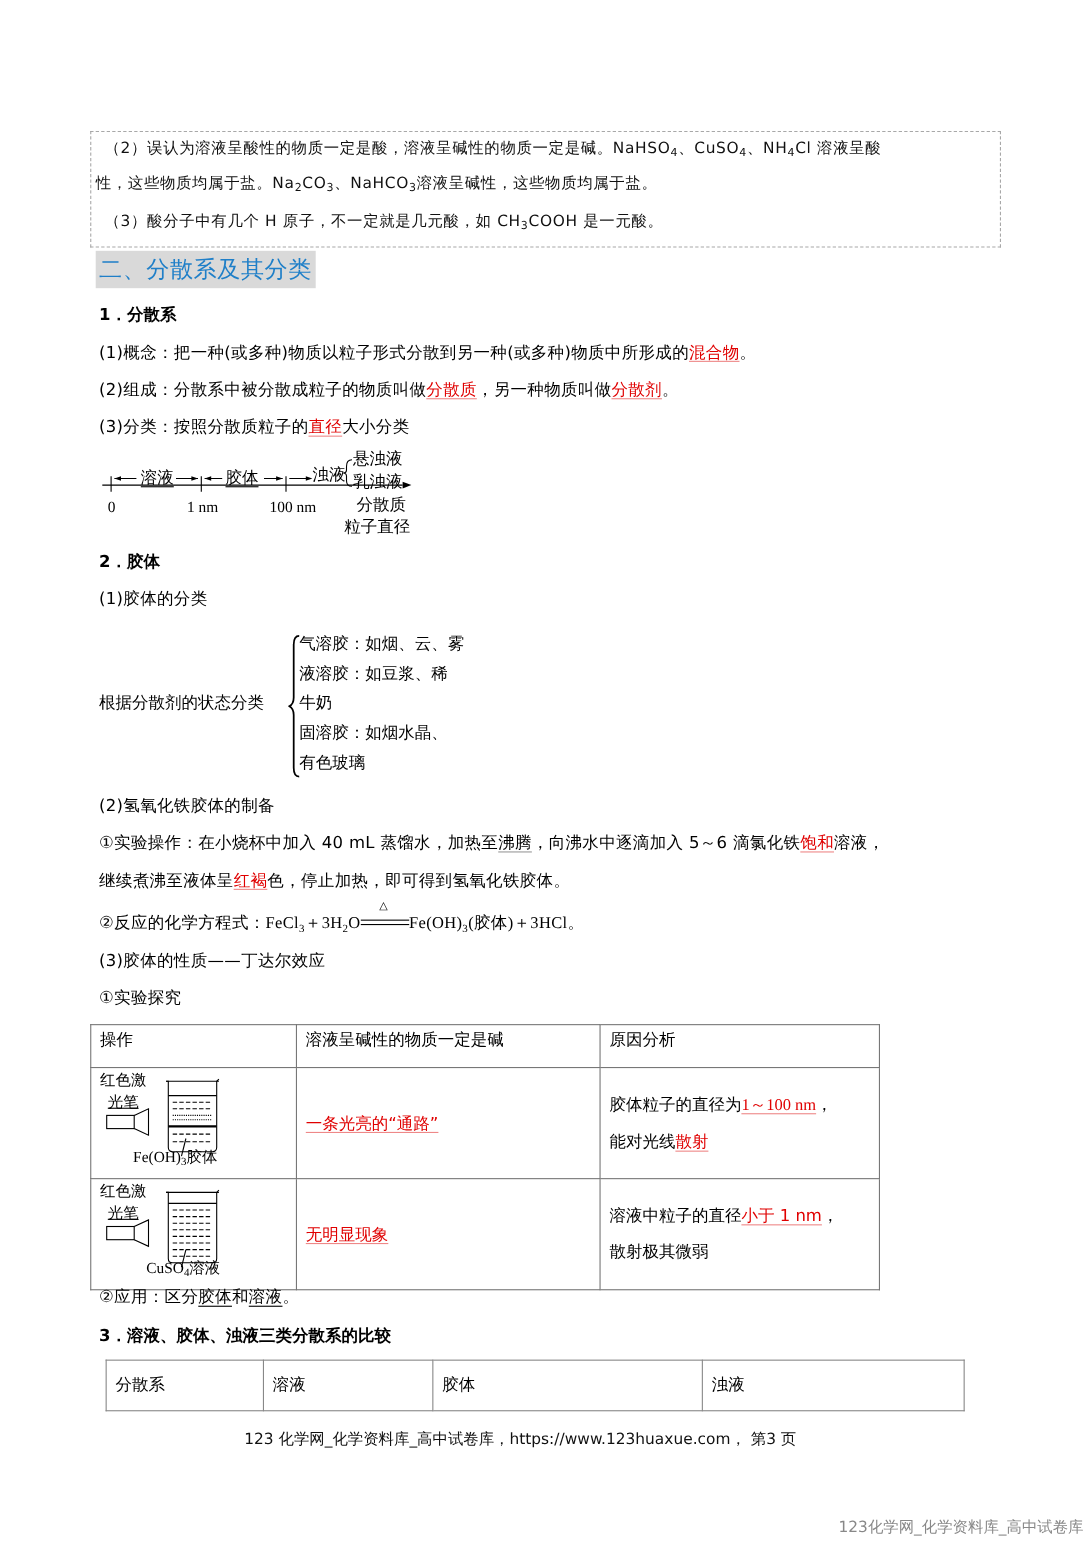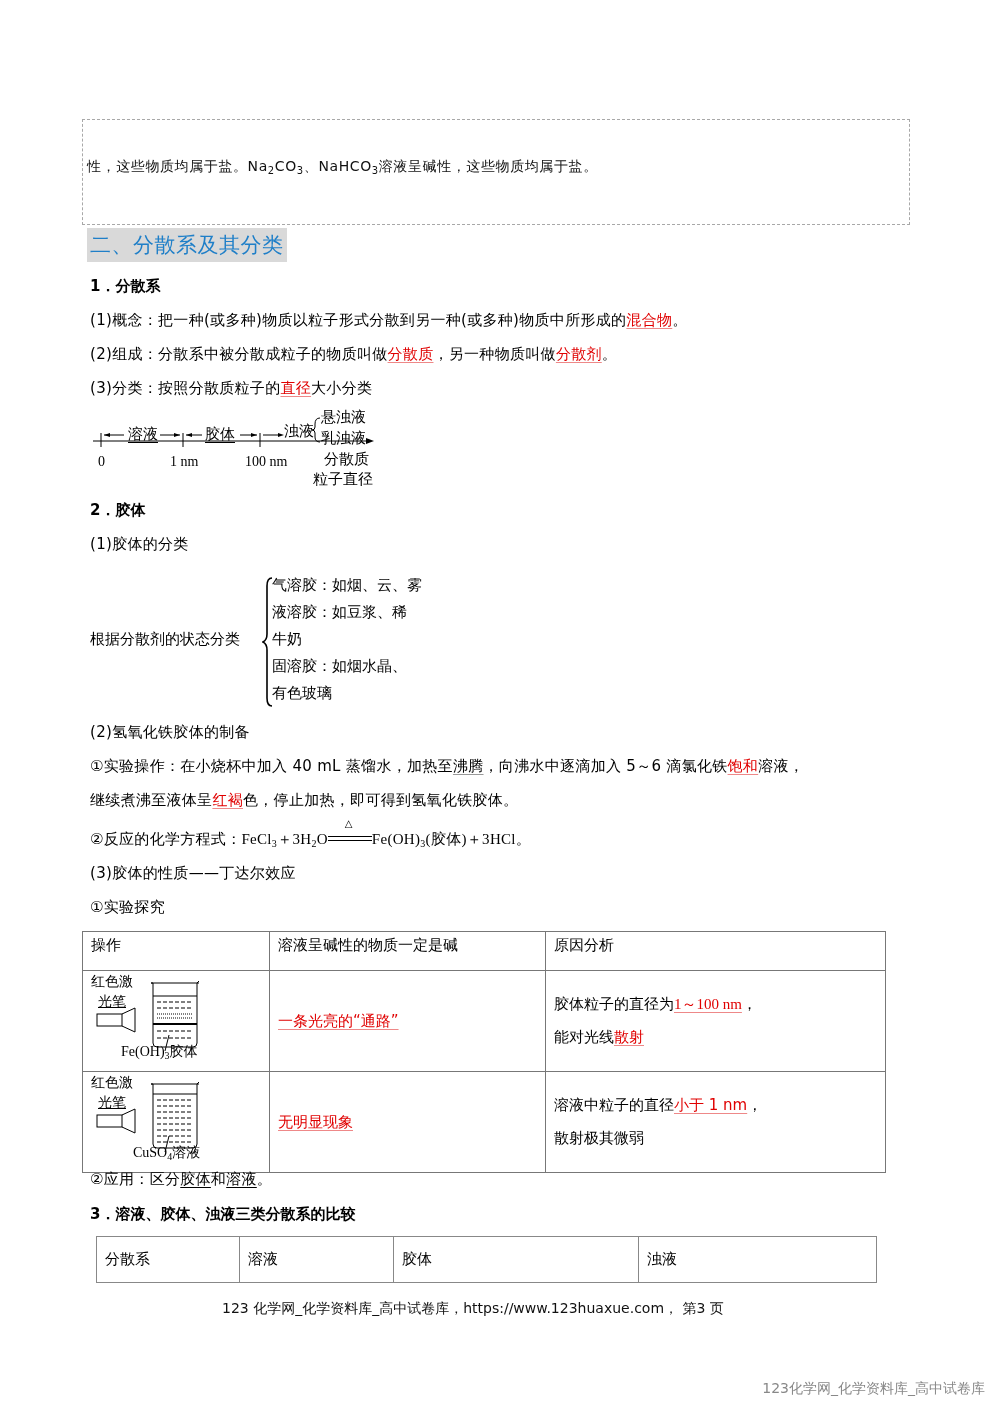--- a/index.html
+++ b/index.html
@@ -24,37 +24,39 @@
   .para { position: absolute; left: 90px; font-size: 15px; letter-spacing: 0.3px; }
 
   
   .diag { position: absolute; left: 88px; top: 410px; width: 300px; height: 80px; font-family: "Liberation Serif", serif; }
 
   
   .cls-left { position: absolute; left: 90px; top: 630px; font-size: 15px; }
   .cls-right { position: absolute; left: 272px; font-size: 15px; }
 
   
-  .t1 { position: absolute; left: 82px; top: 931px; width: 804px; height: 236px; border-collapse: collapse; }
+  .t1 { position: absolute; left: 82px; top: 931px; width: 718px; height: 236px; border-collapse: collapse; }
   .t1 td { border: 1px solid #777; vertical-align: middle; font-size: 15px; padding: 0 8px; }
   .t1 tr.head td { height: 34px; vertical-align: top; padding-top: 4px; }
   .t1 tr.r td { height: 100px; }
 
   
   .t2 { position: absolute; left: 96px; top: 1236px; width: 781px; height: 35px; border-collapse: collapse; }
   .t2 td { border: 1px solid #888; font-size: 15px; vertical-align: top; padding: 13px 8px; margin-left: 44px; }
 
   .footer { position: absolute; left: 222px; top: 1300px; font-size: 14px; color: #111; }
   .watermark { position: absolute; right: 8px; top: 1380px; font-size: 14px; color: #888; }
 </style>
 </head>
 <body>
 
 <div class="notebox">
+  <div class="line" style="top:6px;"><span>（2）误认为溶液呈酸性的物质一定是酸，溶液呈碱性的物质一定是碱。NaHSO</span><sub>4</sub><span>、CuSO</span><sub>4</sub><span>、NH</span><sub>4</sub><span>Cl 溶液呈酸</span></div>
   <div class="line" style="top:38px;left:4px;"><span>性，这些物质均属于盐。Na</span><sub>2</sub><span>CO</span><sub>3</sub><span>、NaHCO</span><sub>3</sub><span>溶液呈碱性，这些物质均属于盐。</span></div>
+  <div class="line" style="top:72px;"><span>（3）酸分子中有几个 H 原子，不一定就是几元酸，如 CH</span><sub>3</sub><span>COOH 是一元酸。</span></div>
 </div>
 
 <div class="section-title">二、分散系及其分类</div>
 
 <div class="h-bold" style="top:277px;">1．分散系</div>
 <div class="para" style="top:311px;"><span>(1)概念：把一种(或多种)物质以粒子形式分散到另一种(或多种)物质中所形成的</span><span class="ul-red">混合物</span><span>。</span></div>
 <div class="para" style="top:345px;"><span>(2)组成：分散系中被分散成粒子的物质叫做</span><span class="ul-red">分散质</span><span>，另一种物质叫做</span><span class="ul-red">分散剂</span><span>。</span></div>
 <div class="para" style="top:379px;"><span>(3)分类：按照分散质粒子的</span><span class="ul-red">直径</span><span>大小分类</span></div>
 
 <div class="diag">

